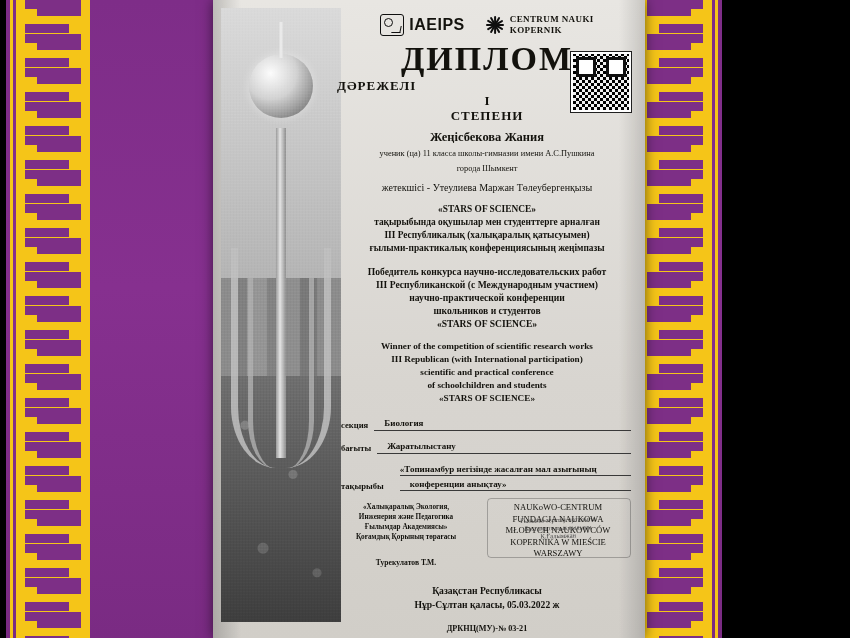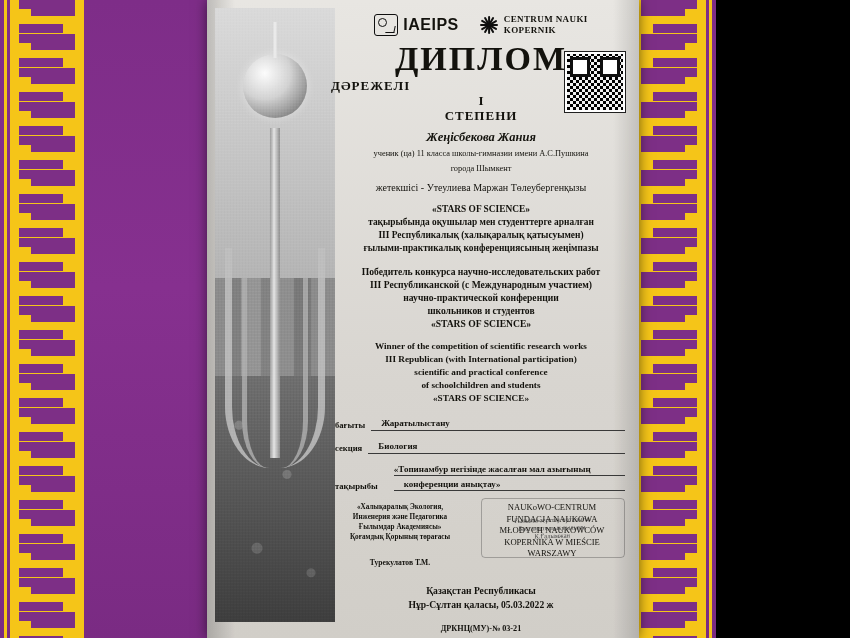--- a/index.html
+++ b/index.html
@@ -12,20 +12,21 @@
     height: 638px;
     overflow: hidden;
     font-family: "Liberation Serif", serif;
   }
   .screen {
     position: relative;
     width: 716px;
     height: 638px;
     background: #7d2f86;
     overflow: hidden;
+    margin-left: 6px;
   }
 
   
   .bg-purple {
     position: absolute;
     inset: 0;
     background: linear-gradient(180deg, #7e2d88 0%, #86308f 45%, #7a2b83 100%);
   }
   .border-strip {
     position: absolute;
@@ -308,21 +309,20 @@
     text-align: center;
     font-size: 13px;
     font-weight: bold;
     letter-spacing: 1px;
   }
   .name {
     text-align: center;
     font-size: 12.5px;
     font-weight: bold;
     margin-top: 6px;
-    font-style: italic;
   }
   .line-sm {
     text-align: center;
     font-size: 8.4px;
     line-height: 12px;
     margin-top: 3px;
   }
   .supervisor {
     text-align: center;
     font-size: 10px;
@@ -603,26 +603,26 @@
       <div class="block en">
         <div class="l">Winner of the competition of scientific research works</div>
         <div class="l">III Republican (with International participation)</div>
         <div class="l">scientific and practical conference</div>
         <div class="l">of schoolchildren and students</div>
         <div class="l">«STARS OF SCIENCE»</div>
       </div>
 
       <div class="fields">
         <div class="field-row">
+          <span class="field-label">секция</span>
+          <span class="field-value">Биология</span>
+        </div>
+        <div class="field-row">
           <span class="field-label">бағыты</span>
           <span class="field-value">Жаратылыстану</span>
-        </div>
-        <div class="field-row">
-          <span class="field-label">секция</span>
-          <span class="field-value">Биология</span>
         </div>
         <div class="field-row">
           <span class="field-label">тақырыбы</span>
           <span class="field-value two">
             <span class="l1">«Топинамбур негізінде жасалған мал азығының</span>
             <span class="l2">конференции анықтау»</span>
           </span>
         </div>
       </div>
 

